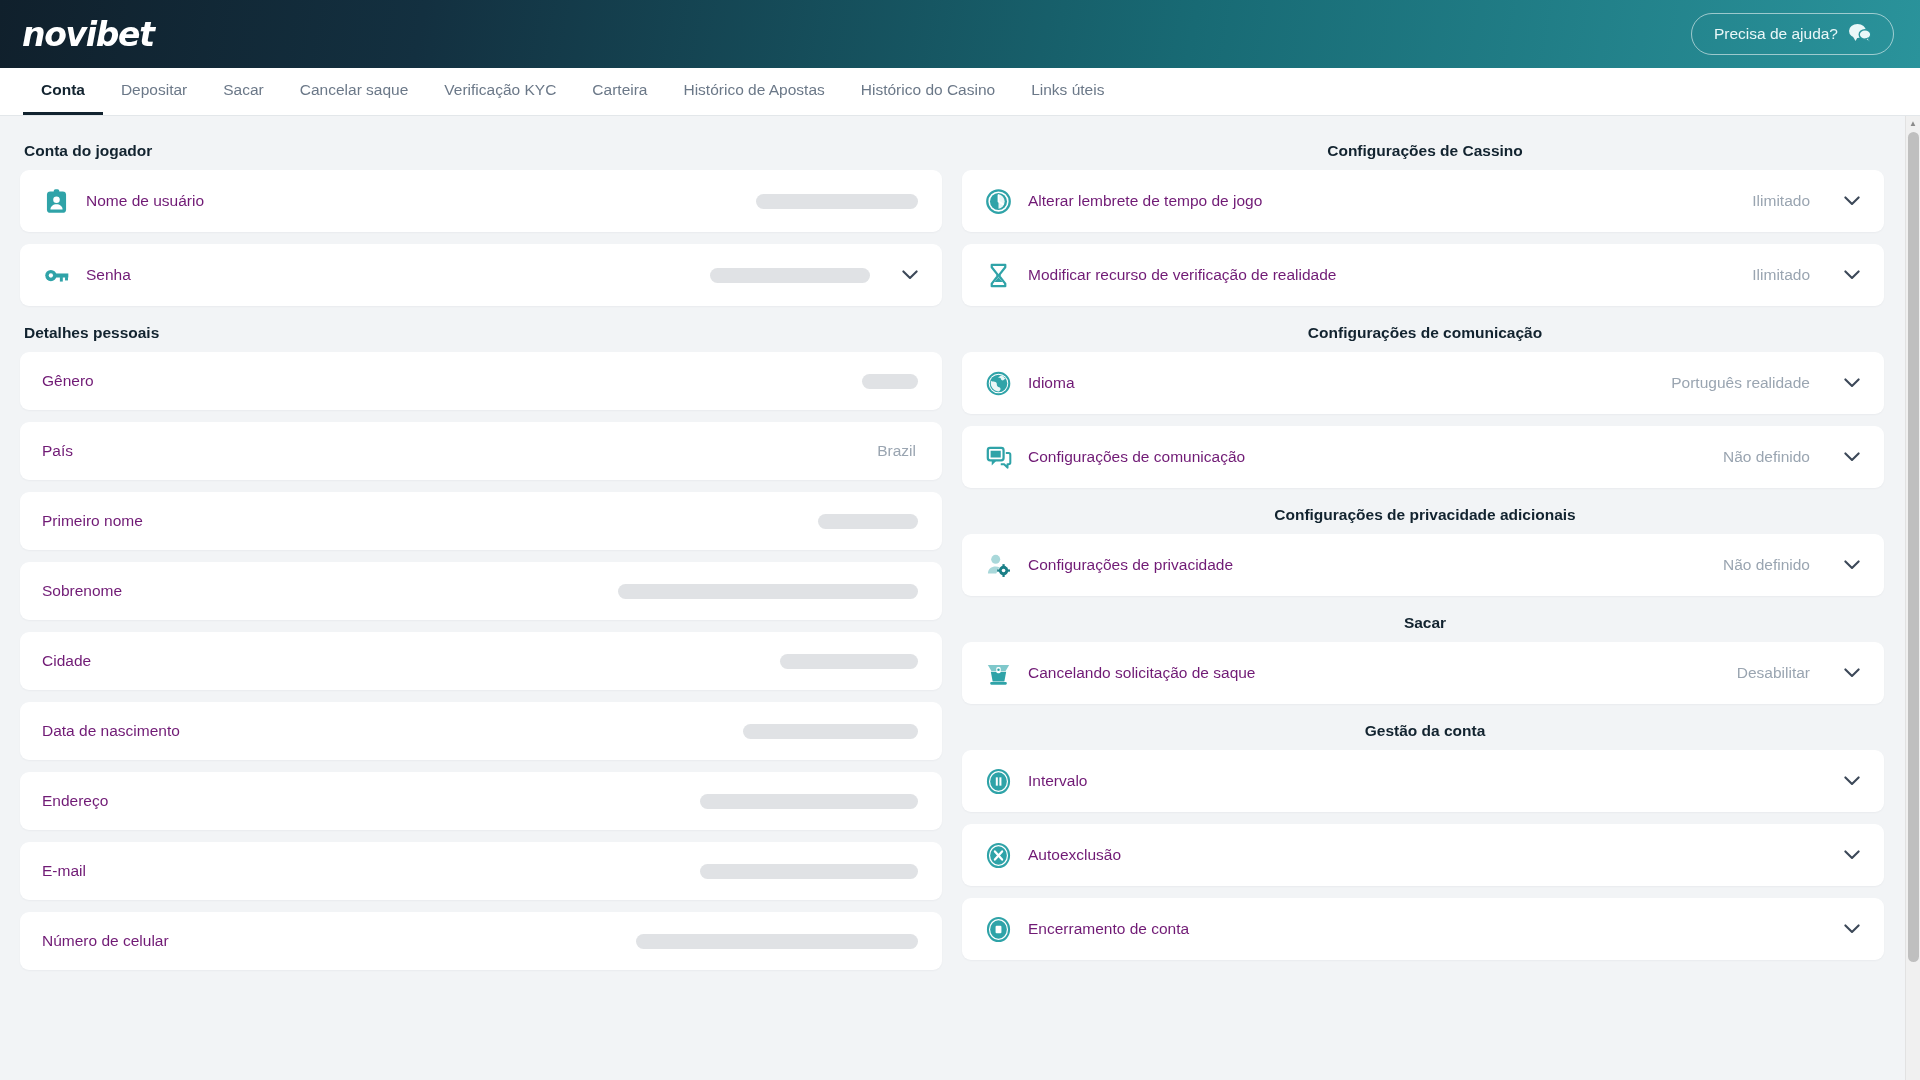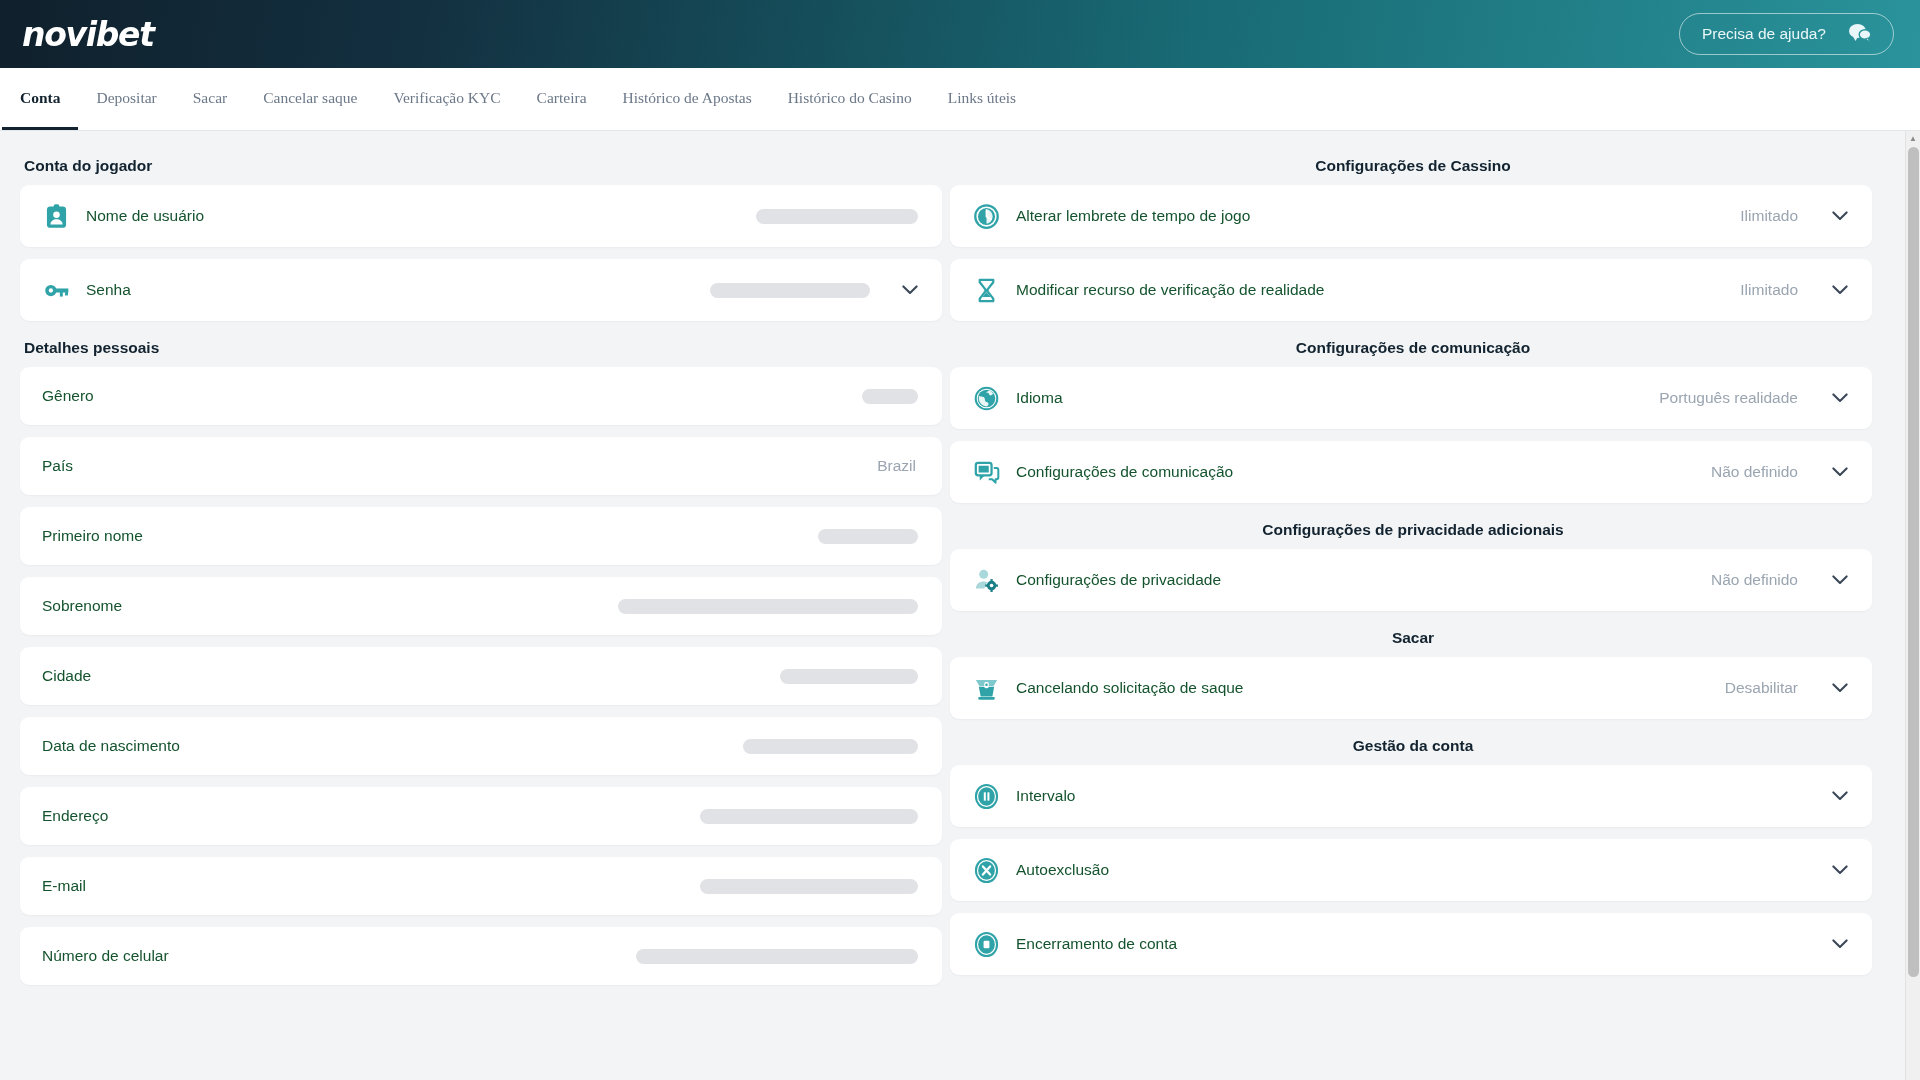--- a/index.html
+++ b/index.html
@@ -31,43 +31,42 @@
     line-height: 1;
     user-select: none;
   }
   .help-btn {
     position: absolute;
     right: 26px;
     top: 50%;
     transform: translateY(-50%);
     display: flex;
     align-items: center;
-    gap: 23px;
+    gap: 11px;
     height: 42px;
     padding: 0 22px;
     border: 1px solid rgba(255,255,255,.55);
     border-radius: 22px;
     color: #eaf7f8;
     font-size: 15.5px;
     background: transparent;
     cursor: pointer;
     white-space: nowrap;
   }
   .help-btn .chat-ico { display: block; }
 
   
   .navbar {
-    height: 63px;
+    height: 48px;
     background: #ffffff;
     border-bottom: 1px solid #e3e7ea;
     display: flex;
     align-items: stretch;
-    padding-left: 2px;
+    padding-left: 23px;
     gap: 0;
-    font-family: Liberation Serif, serif;
   }
   .nav-tab {
     display: flex;
     align-items: center;
     padding: 0 18px;
     font-size: 15.5px;
     color: #6b7888;
     cursor: pointer;
     white-space: nowrap;
     border-bottom: 3px solid transparent;
@@ -83,21 +82,21 @@
 
   
   .page {
     position: relative;
     height: calc(1080px - 68px - 48px);
     overflow: hidden;
     background: #f2f4f6;
   }
   .cols {
     display: flex;
-    gap: 8px;
+    gap: 20px;
     padding: 20px 34px 0 20px;
     align-items: flex-start;
   }
   .col { width: 922px; flex: 0 0 922px; }
 
   .sec-title {
     font-size: 15.5px;
     font-weight: bold;
     color: #12232f;
     margin: 6px 0 10px 4px;
@@ -117,21 +116,21 @@
   }
   .card.tall { height: 62px; }
   .card .ico {
     width: 28px; height: 28px;
     flex: 0 0 28px;
     margin-right: 16px;
     display: flex; align-items: center; justify-content: center;
   }
   .card .label {
     font-size: 15.5px;
-    color: #14532d;
+    color: #701a75;
     white-space: nowrap;
   }
   .card .spacer { flex: 1 1 auto; }
   .card .value {
     font-size: 15.5px;
     color: #9aa5b1;
     white-space: nowrap;
     margin-right: 2px;
   }
   .redact {

